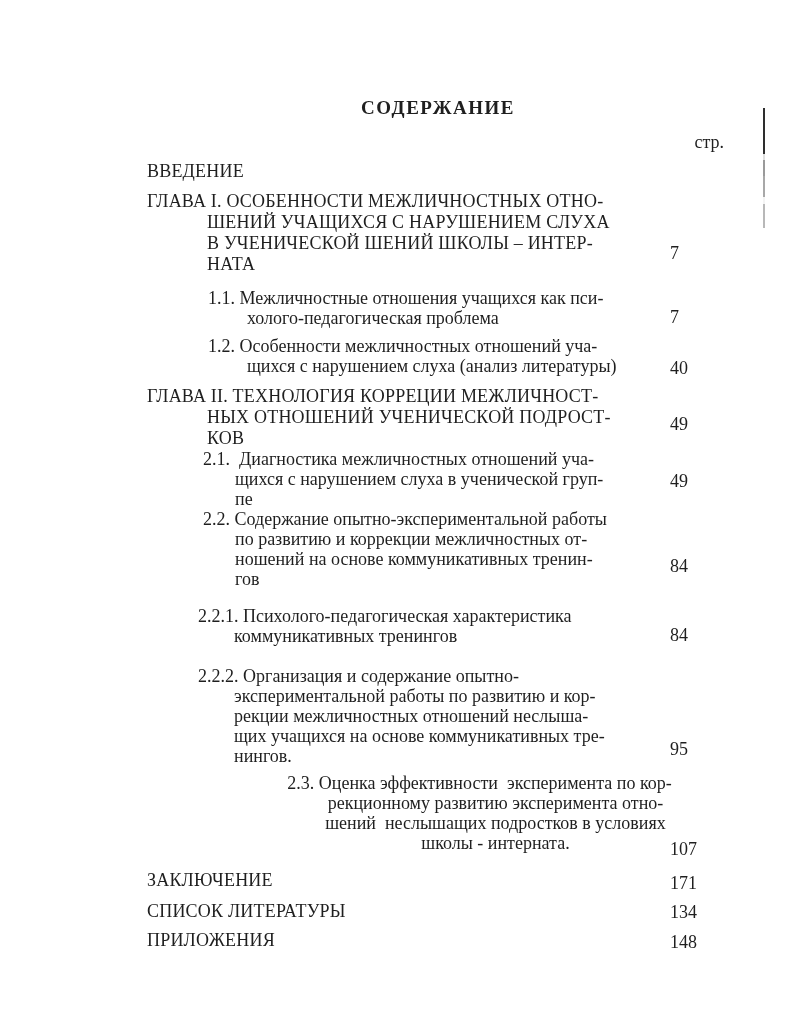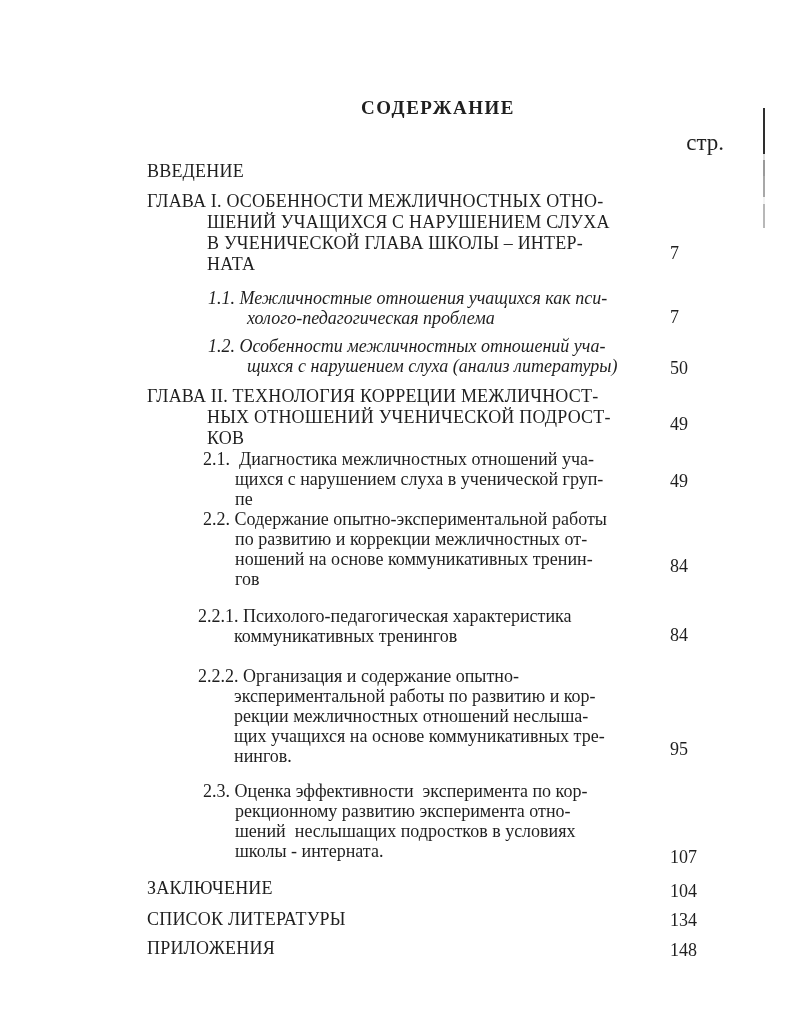--- a/index.html
+++ b/index.html
@@ -26,42 +26,42 @@
     font-size: 19px;
     line-height: 20px;
     font-weight: bold;
     letter-spacing: 1.5px;
     transform: translateX(40px);
   }
   .page-col-label-row {
     margin-top: 15px;
     padding-right: 72px;
     text-align: right;
-    font-size: 23px;
+    font-size: 18px;
     line-height: 19px;
   }
   #toc-list {
     padding-left: 147px;
     padding-right: 40px;
   }
   .entry {
     position: relative;
     font-size: 18px;
     line-height: 20px;
   }
   .entry .line {
     white-space: pre;
   }
   .entry.top-caps .line,
   .entry.chapter .line {
     line-height: 21px;
     letter-spacing: 0.2px;
   }
   .entry.chapter .line.cont { padding-left: 60px; }
-  .entry.sub-wide .line       { padding-left: 61px; font-style: italic; }
+  .entry.sub-wide .line       { padding-left: 61px; }
   .entry.sub-wide .line.cont  { padding-left: 100px; }
   .entry.sub .line            { padding-left: 56px; }
   .entry.sub .line.cont       { padding-left: 88px; }
   .entry.subsub .line         { padding-left: 51px; }
   .entry.subsub .line.cont    { padding-left: 87px; }
   .entry-page {
     position: absolute;
     left: 523px;
     bottom: 1px;
     font-size: 18px;
@@ -71,21 +71,21 @@
   
   #toc-list .entry:nth-child(1)  { margin-top: 9px; }
   #toc-list .entry:nth-child(2)  { margin-top: 9px; }
   #toc-list .entry:nth-child(3)  { margin-top: 13px; }
   #toc-list .entry:nth-child(4)  { margin-top: 8px; }
   #toc-list .entry:nth-child(5)  { margin-top: 10px; }
   #toc-list .entry:nth-child(6)  { margin-top: 0; }
   #toc-list .entry:nth-child(7)  { margin-top: 0; }
   #toc-list .entry:nth-child(8)  { margin-top: 17px; }
   #toc-list .entry:nth-child(9)  { margin-top: 20px; }
-  #toc-list .entry:nth-child(10) { margin-top: 15px; }
+  #toc-list .entry:nth-child(10) { margin-top: 7px; text-align: center; }
   #toc-list .entry:nth-child(11) { margin-top: 17px; }
   #toc-list .entry:nth-child(12) { margin-top: 10px; }
   #toc-list .entry:nth-child(13) { margin-top: 8px; }
   
   #toc-list .entry:nth-child(2)  .entry-page { bottom: 12px; }
   #toc-list .entry:nth-child(4)  .entry-page { bottom: -2px; }
   #toc-list .entry:nth-child(5)  .entry-page { bottom: 15px; }
   #toc-list .entry:nth-child(6)  .entry-page { bottom: 18px; }
   #toc-list .entry:nth-child(7)  .entry-page { bottom: 13px; }
   #toc-list .entry:nth-child(9)  .entry-page { bottom: 7px; }
@@ -125,38 +125,38 @@
   <div id="toc-list">
       <div class="entry top-caps">
         <div class="entry-text">
           <div class="line">ВВЕДЕНИЕ</div>
         </div>
       </div>
       <div class="entry chapter">
         <div class="entry-text">
           <div class="line">ГЛАВА I. ОСОБЕННОСТИ МЕЖЛИЧНОСТНЫХ ОТНО-</div>
           <div class="line cont">ШЕНИЙ УЧАЩИХСЯ С НАРУШЕНИЕМ СЛУХА</div>
-          <div class="line cont">В УЧЕНИЧЕСКОЙ ГЛАВА ШКОЛЫ – ИНТЕР-</div>
+          <div class="line cont">В УЧЕНИЧЕСКОЙ ШЕНИЙ ШКОЛЫ – ИНТЕР-</div>
           <div class="line cont">НАТА</div>
         </div>
         <div class="entry-page">7</div>
       </div>
       <div class="entry sub-wide">
         <div class="entry-text">
           <div class="line">1.1. Межличностные отношения учащихся как пси-</div>
           <div class="line cont">холого-педагогическая проблема</div>
         </div>
         <div class="entry-page">7</div>
       </div>
       <div class="entry sub-wide">
         <div class="entry-text">
           <div class="line">1.2. Особенности межличностных отношений уча-</div>
           <div class="line cont">щихся с нарушением слуха (анализ литературы)</div>
         </div>
-        <div class="entry-page">50</div>
+        <div class="entry-page">40</div>
       </div>
       <div class="entry chapter">
         <div class="entry-text">
           <div class="line">ГЛАВА II. ТЕХНОЛОГИЯ КОРРЕЦИИ МЕЖЛИЧНОСТ-</div>
           <div class="line cont">НЫХ ОТНОШЕНИЙ УЧЕНИЧЕСКОЙ ПОДРОСТ-</div>
           <div class="line cont">КОВ</div>
         </div>
         <div class="entry-page">49</div>
       </div>
       <div class="entry sub">
@@ -199,21 +199,21 @@
           <div class="line cont">рекционному развитию эксперимента отно-</div>
           <div class="line cont">шений  неслышащих подростков в условиях</div>
           <div class="line cont">школы - интерната.</div>
         </div>
         <div class="entry-page">107</div>
       </div>
       <div class="entry top-caps">
         <div class="entry-text">
           <div class="line">ЗАКЛЮЧЕНИЕ</div>
         </div>
-        <div class="entry-page">104</div>
+        <div class="entry-page">171</div>
       </div>
       <div class="entry top-caps">
         <div class="entry-text">
           <div class="line">СПИСОК ЛИТЕРАТУРЫ</div>
         </div>
         <div class="entry-page">134</div>
       </div>
       <div class="entry top-caps">
         <div class="entry-text">
           <div class="line">ПРИЛОЖЕНИЯ</div>

